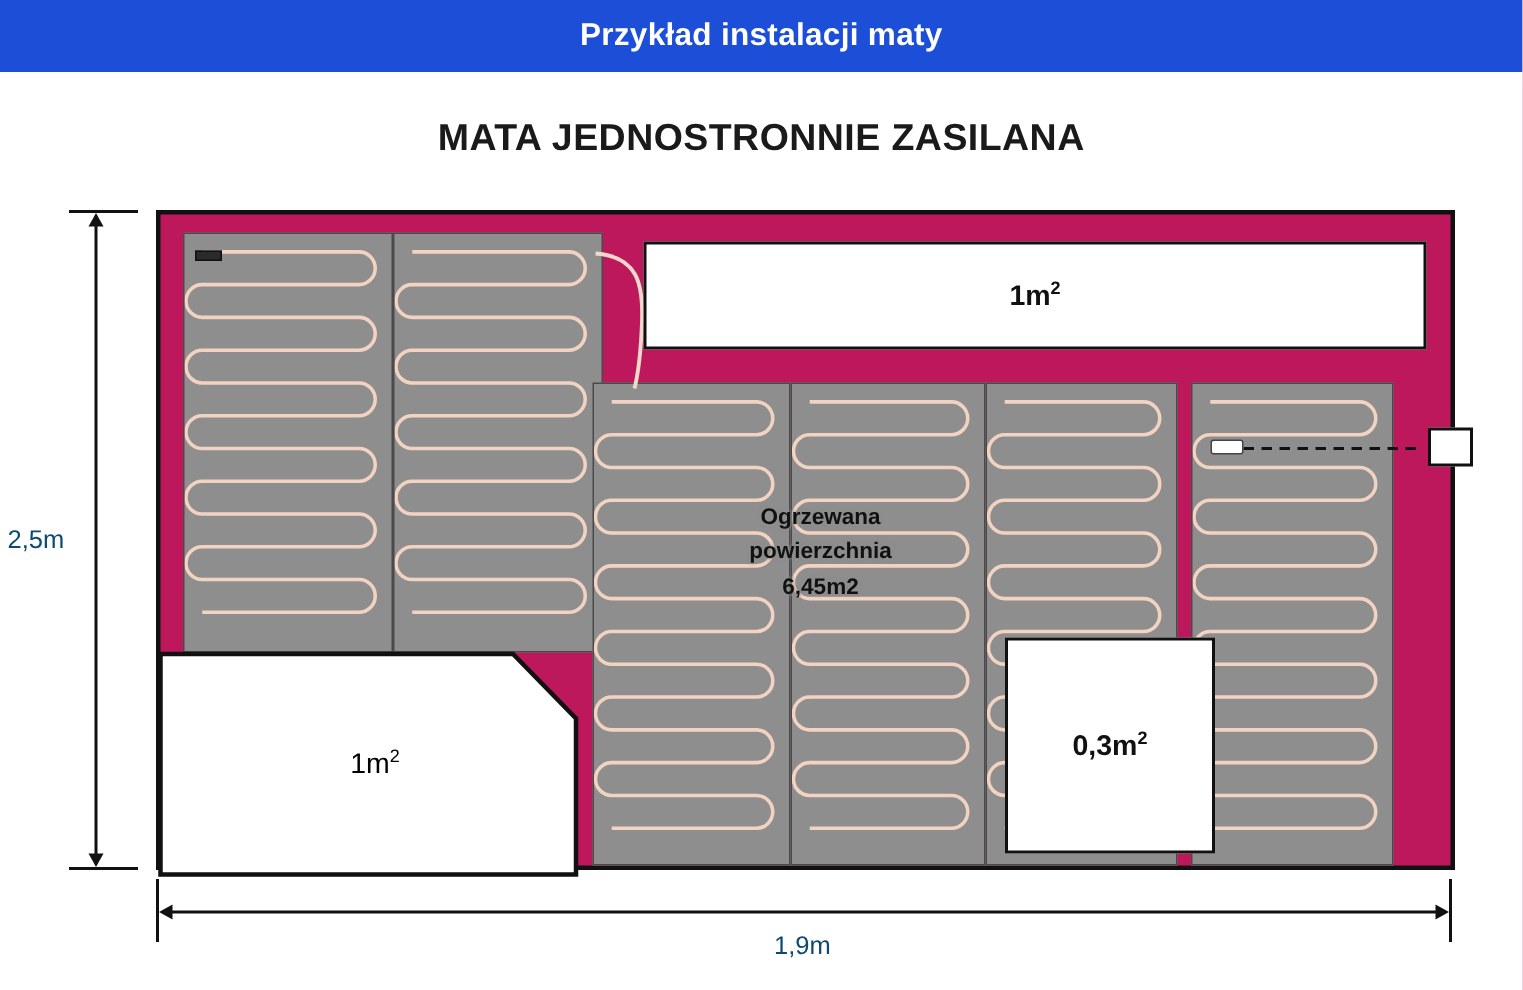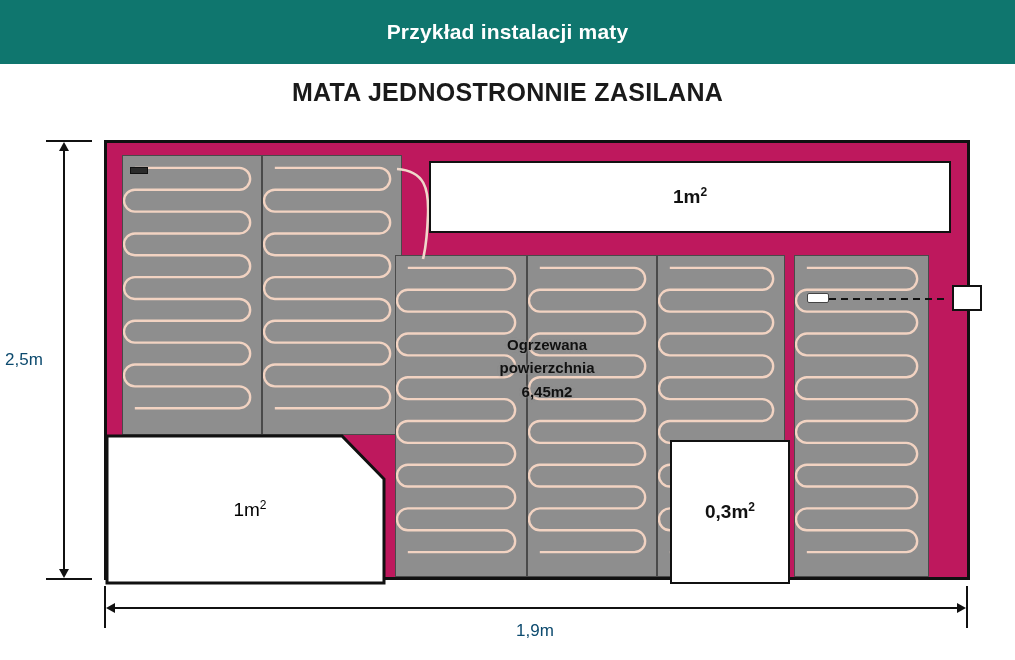--- a/index.html
+++ b/index.html
@@ -12,22 +12,22 @@
   }
   #page {
     position: relative;
     width: 1015px; height: 660px;
     background: #ffffff;
   }
 
   
   .banner {
     position: absolute; left: 0; top: 0;
-    width: 1015px; height: 64px;
-    background: #0f766e;
+    width: 1015px; height: 48px;
+    background: #1d4ed8;
     display: flex; align-items: center; justify-content: center;
   }
   .banner-title {
     color: #ffffff;
     font-size: 21px;
     font-weight: bold;
     letter-spacing: 0.2px;
   }
 
   
@@ -240,21 +240,21 @@
       <svg viewBox="0 0 292 153" preserveAspectRatio="none" style="display:block;width:100%;height:100%;">
         <path d="M3 3 H238 L280 46 V150 H3 Z" fill="#ffffff" stroke="#111111" stroke-width="3"></path>
       </svg>
       <div style="position:absolute; left:0; top:0; width:292px; height:153px; display:flex; align-items:center; justify-content:center;">
         <span class="cut-label">
           <span>1m</span><sup>2</sup>
         </span>
       </div>
     </div>
 
-    <div class="cut" style="left:563px; top:297px; width:120px; height:144px;">
+    <div class="cut" style="left:563px; top:282px; width:140px; height:144px;">
       <span class="cut-label">
         <span>0,3m</span><sup>2</sup>
       </span>
     </div>
 
     <div class="area-label" style="left:330px; top:190px; width:220px;">
       <div>Ogrzewana</div>
       <div>powierzchnia</div>
       <div>6,45m2</div>
     </div>

